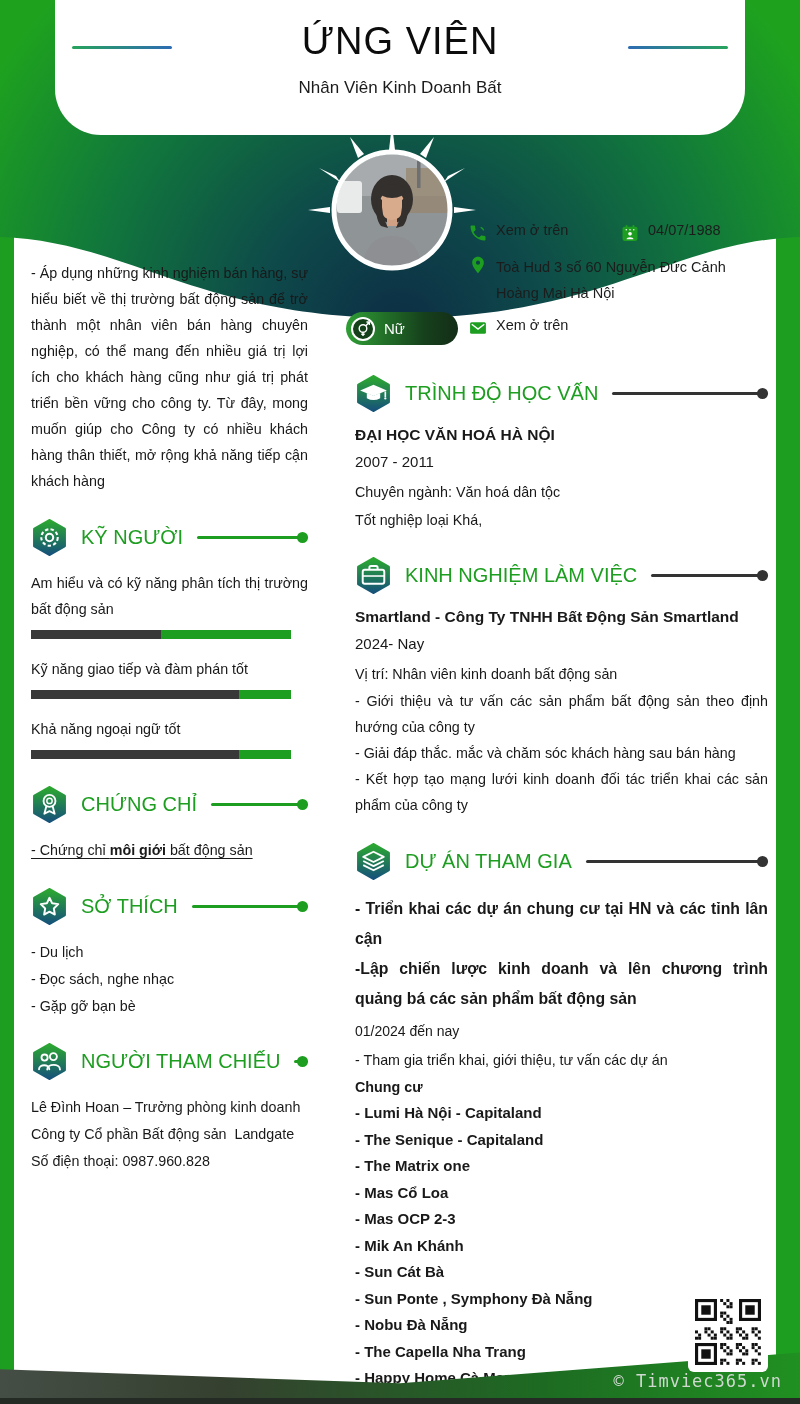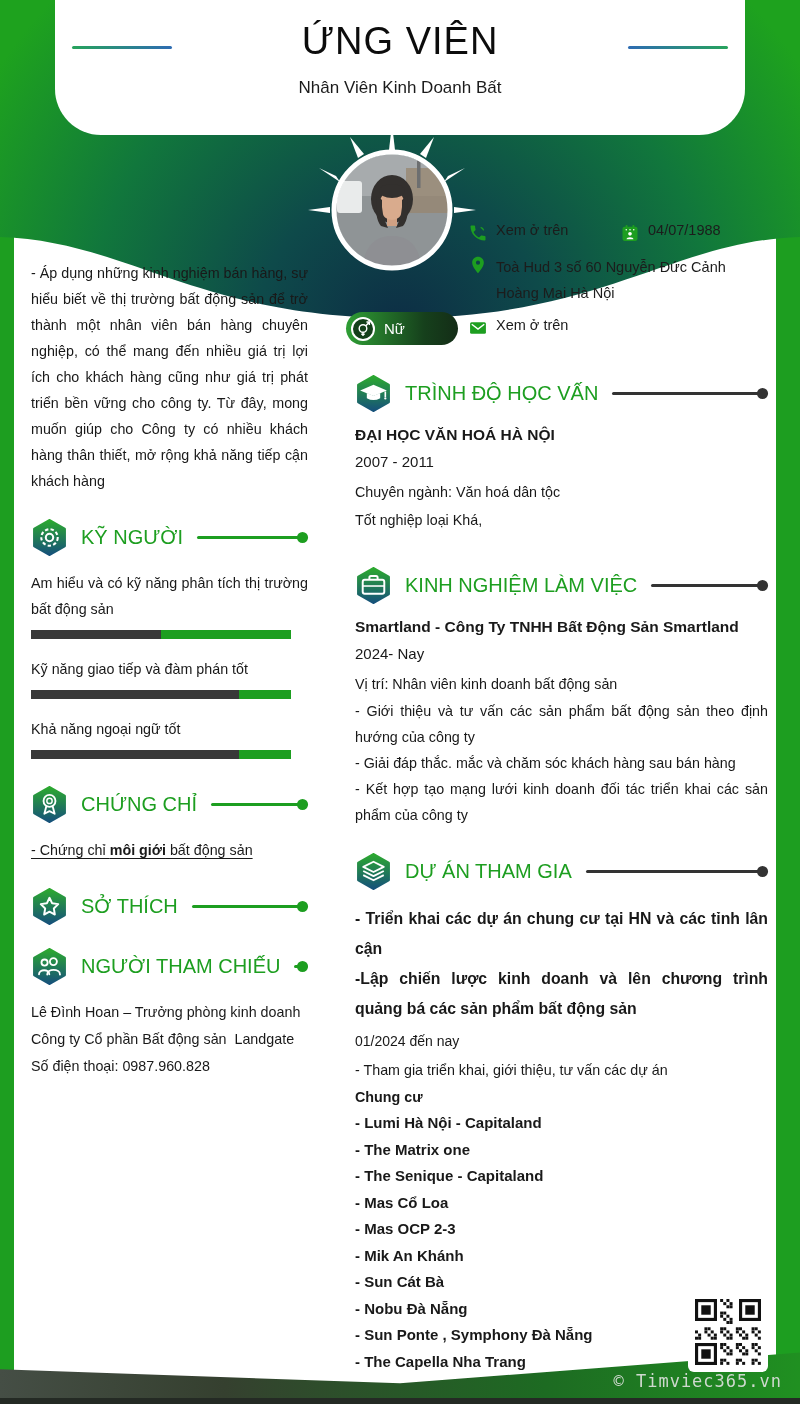--- a/index.html
+++ b/index.html
@@ -224,20 +224,26 @@
   <div class="cert-item"><span>- Chứng chỉ </span><b>môi giới</b><span> bất động sản</span></div>
 
   <div class="sec-h" style="margin-top:24px">
     <svg class="hex" viewBox="0 0 36 36">
       <polygon points="18,1.5 32.5,9.8 32.5,26.2 18,34.5 3.5,26.2 3.5,9.8" fill="url(#hexg)" stroke="url(#hexg)" stroke-width="3" stroke-linejoin="round"></polygon>
       <path d="M18 9.5 L20.6 14.9 L26.5 15.7 L22.2 19.9 L23.2 25.8 L18 23 L12.8 25.8 L13.8 19.9 L9.5 15.7 L15.4 14.9 Z" stroke="#fff" stroke-width="1.9" fill="none" stroke-linejoin="round"></path>
     </svg>
     <span class="ttl">SỞ THÍCH</span>
     <span class="h-line h-green"></span>
   </div>
+  <div class="plain-list">
+
+  <div>- Du lịch</div>
+      <div>- Đọc sách, nghe nhạc</div>
+      <div>- Gặp gỡ bạn bè</div>
+    </div>
 
   <div class="sec-h" style="margin-top:22px">
     <svg class="hex" viewBox="0 0 36 36">
       <polygon points="18,1.5 32.5,9.8 32.5,26.2 18,34.5 3.5,26.2 3.5,9.8" fill="url(#hexg)" stroke="url(#hexg)" stroke-width="3" stroke-linejoin="round"></polygon>
       <circle cx="13.2" cy="14.2" r="3" stroke="#fff" stroke-width="1.8" fill="none"></circle>
       <circle cx="21.8" cy="13.2" r="3.4" stroke="#fff" stroke-width="1.8" fill="none"></circle>
       <path d="M7.8 25.5 c0,-5.2 10,-5.2 10,0" stroke="#fff" stroke-width="1.8" fill="none" stroke-linecap="round"></path>
       <path d="M15.8 25.8 c0,-6 12.4,-6 12.4,0" stroke="#fff" stroke-width="1.8" fill="none" stroke-linecap="round"></path>
     </svg>
     <span class="ttl">NGƯỜI THAM CHIẾU</span>
@@ -261,21 +267,21 @@
         <circle cx="29.5" cy="22.8" r="1.1" fill="#fff"></circle>
     </svg>
     <span class="ttl">TRÌNH ĐỘ HỌC VẤN</span>
     <span class="h-line h-dark"></span>
   </div>
   <div class="school">ĐẠI HỌC VĂN HOÁ HÀ NỘI</div>
   <div class="years">2007 - 2011</div>
   <div class="eline">Chuyên ngành: Văn hoá dân tộc</div>
   <div class="eline">Tốt nghiệp loại Khá,</div>
 
-  <div class="sec-h" style="margin-top:32px">
+  <div class="sec-h" style="margin-top:22px">
     <svg class="hex" viewBox="0 0 36 36">
       <polygon points="18,1.5 32.5,9.8 32.5,26.2 18,34.5 3.5,26.2 3.5,9.8" fill="url(#hexg)" stroke="url(#hexg)" stroke-width="3" stroke-linejoin="round"></polygon>
       <rect x="7.5" y="12.5" width="21" height="13.5" rx="2" stroke="#fff" stroke-width="1.9" fill="none"></rect>
       <path d="M14 12.5 v-2.2 a1.5 1.5 0 0 1 1.5 -1.5 h5 a1.5 1.5 0 0 1 1.5 1.5 v2.2" stroke="#fff" stroke-width="1.9" fill="none"></path>
       <path d="M7.5 18.5 h21" stroke="#fff" stroke-width="1.5"></path>
     </svg>
     <span class="ttl">KINH NGHIỆM LÀM VIỆC</span>
     <span class="h-line h-dark"></span>
   </div>
   <div class="company">Smartland - Công Ty TNHH Bất Động Sản Smartland</div>
@@ -302,28 +308,28 @@
 
   <div>- Triển khai các dự án chung cư tại HN và các tỉnh lân cận</div>
       <div>-Lập chiến lược kinh doanh và lên chương trình quảng bá các sản phẩm bất động sản</div>
     </div>
   <div class="proj-period">01/2024 đến nay</div>
   <div class="proj-note">- Tham gia triển khai, giới thiệu, tư vấn các dự án</div>
   <div class="proj-group">Chung cư</div>
   <div class="proj-list">
 
   <div>- Lumi Hà Nội - Capitaland</div>
+      <div>- The Senique - Capitaland</div>
       <div>- The Matrix one</div>
-      <div>- The Senique - Capitaland</div>
       <div>- Mas Cổ Loa</div>
       <div>- Mas OCP 2-3</div>
       <div>- Mik An Khánh</div>
       <div>- Sun Cát Bà</div>
+      <div>- Sun Ponte , Symphony Đà Nẵng</div>
       <div>- Nobu Đà Nẵng</div>
-      <div>- Sun Ponte , Symphony Đà Nẵng</div>
       <div>- The Capella Nha Trang</div>
       <div>- Happy Home Cà Mau</div>
       <div>- DIC Hậu Giang</div>
     </div>
 </div>
 
 <div class="qr-card">
   <svg id="qr-svg" width="66" height="66" viewBox="0 0 66 66">
       <rect x="0" y="31.428571428571427" width="2.9857142857142853" height="2.9857142857142853" fill="#111"></rect>
       <rect x="0" y="37.714285714285715" width="2.9857142857142853" height="2.9857142857142853" fill="#111"></rect>

